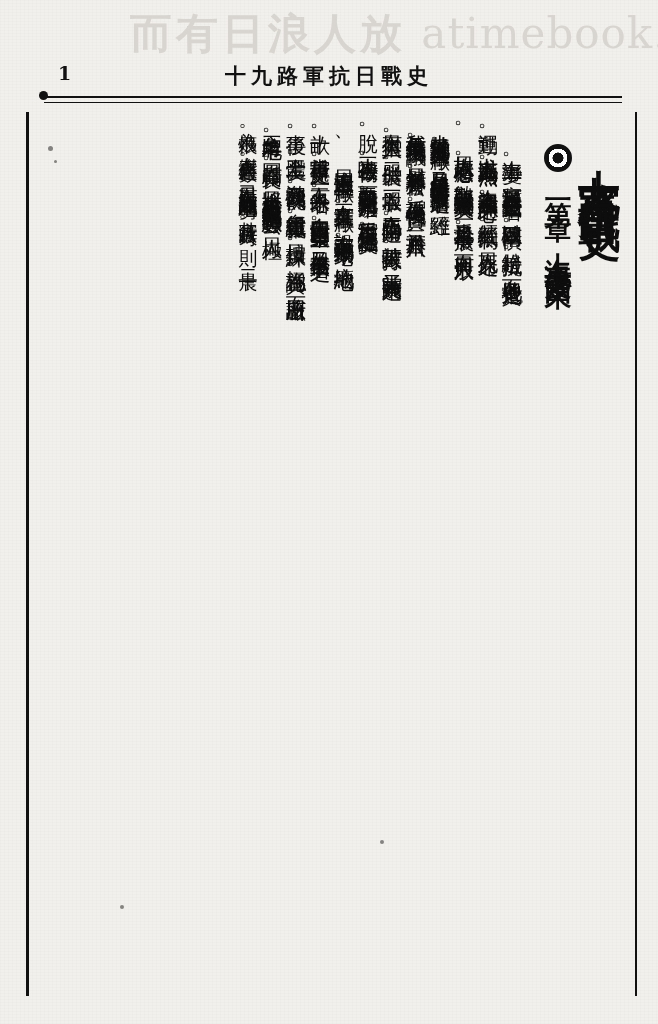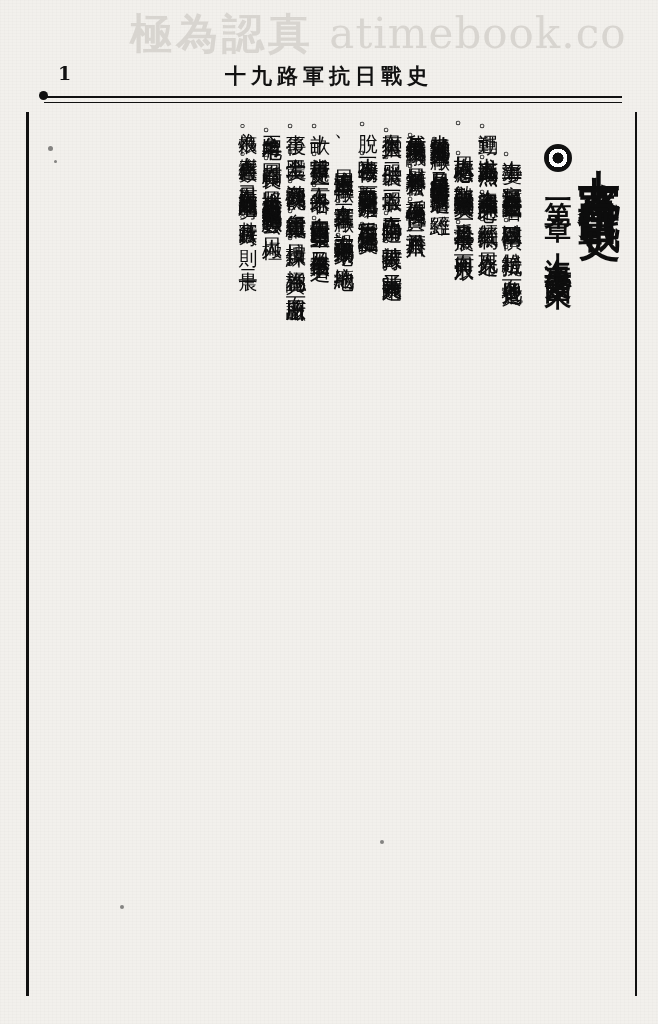--- a/index.html
+++ b/index.html
@@ -172,21 +172,21 @@
     opacity: .55;
     z-index: 7;
   }
 </style>
 </head>
 <body>
 
 <div id="page">
 
   <div class="watermark">
-    <span class="wm-cn">極為認真</span>
+    <span class="wm-cn">而有日浪人放</span>
     <span class="wm-en">atimebook.co</span>
   </div>
 
   <div class="folio">1</div>
   <div class="running-head">十九路軍抗日戰史</div>
   <div class="head-dot"></div>
   <div class="head-rule"></div>
 
   <div class="frame"></div>
 

